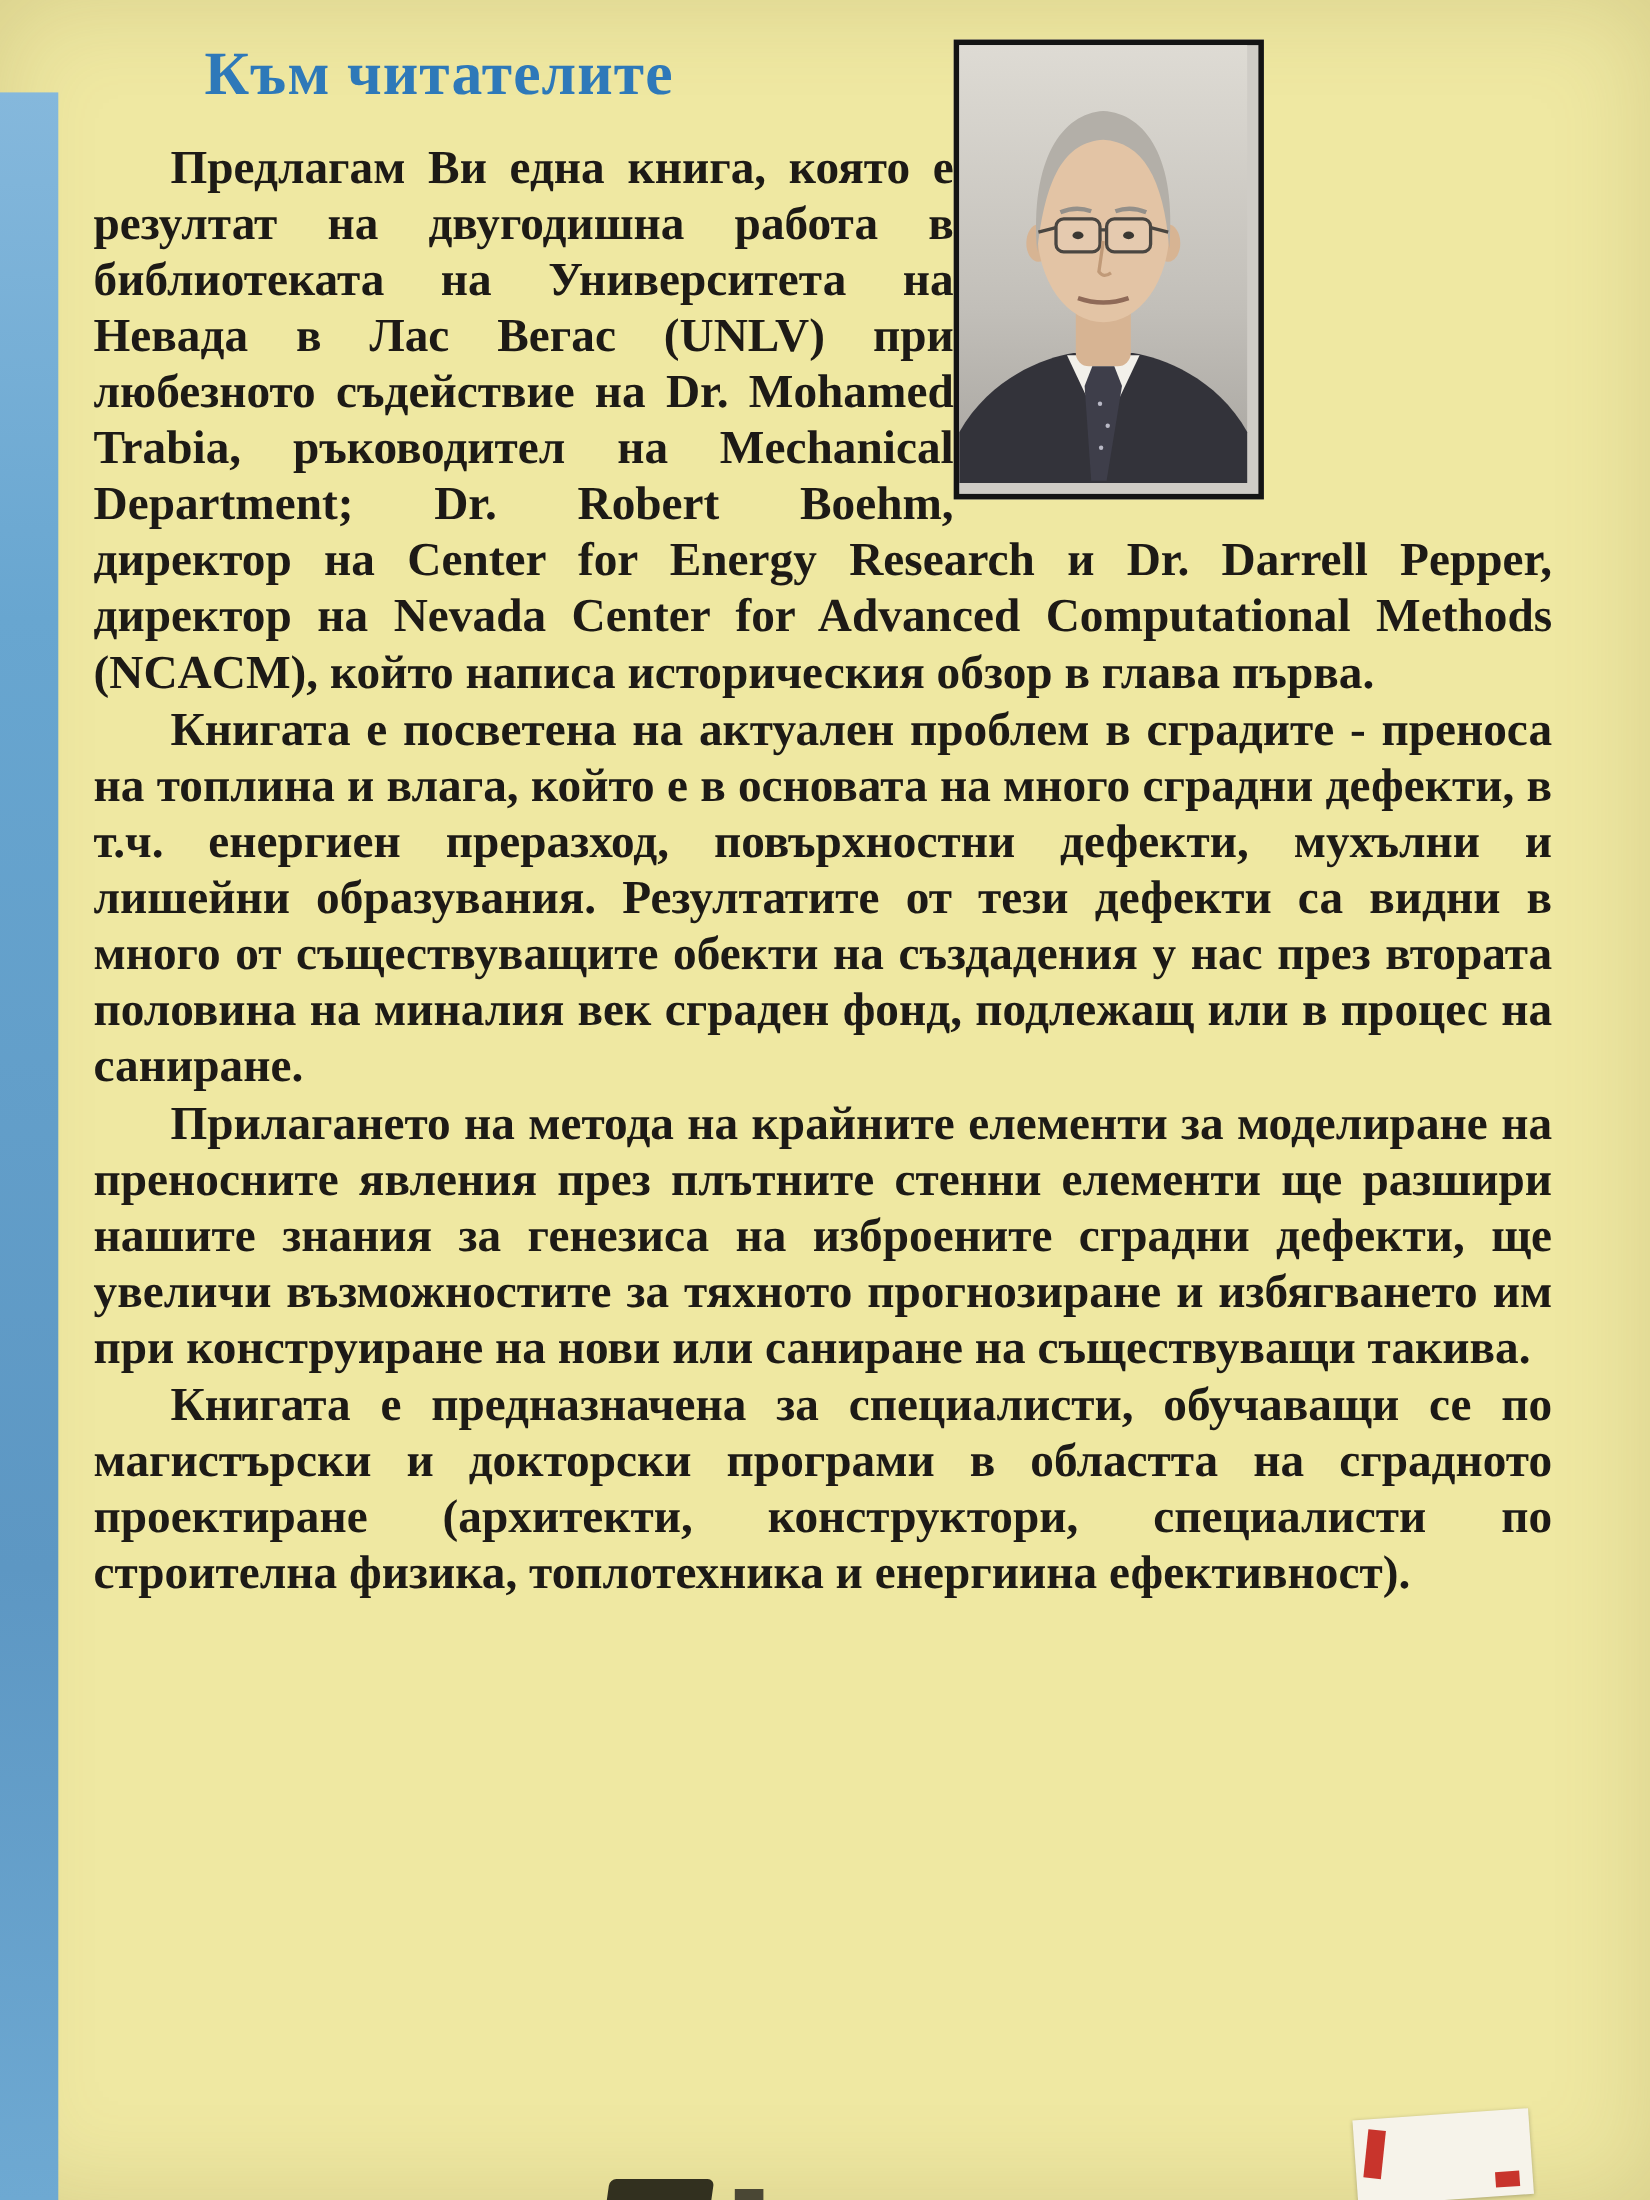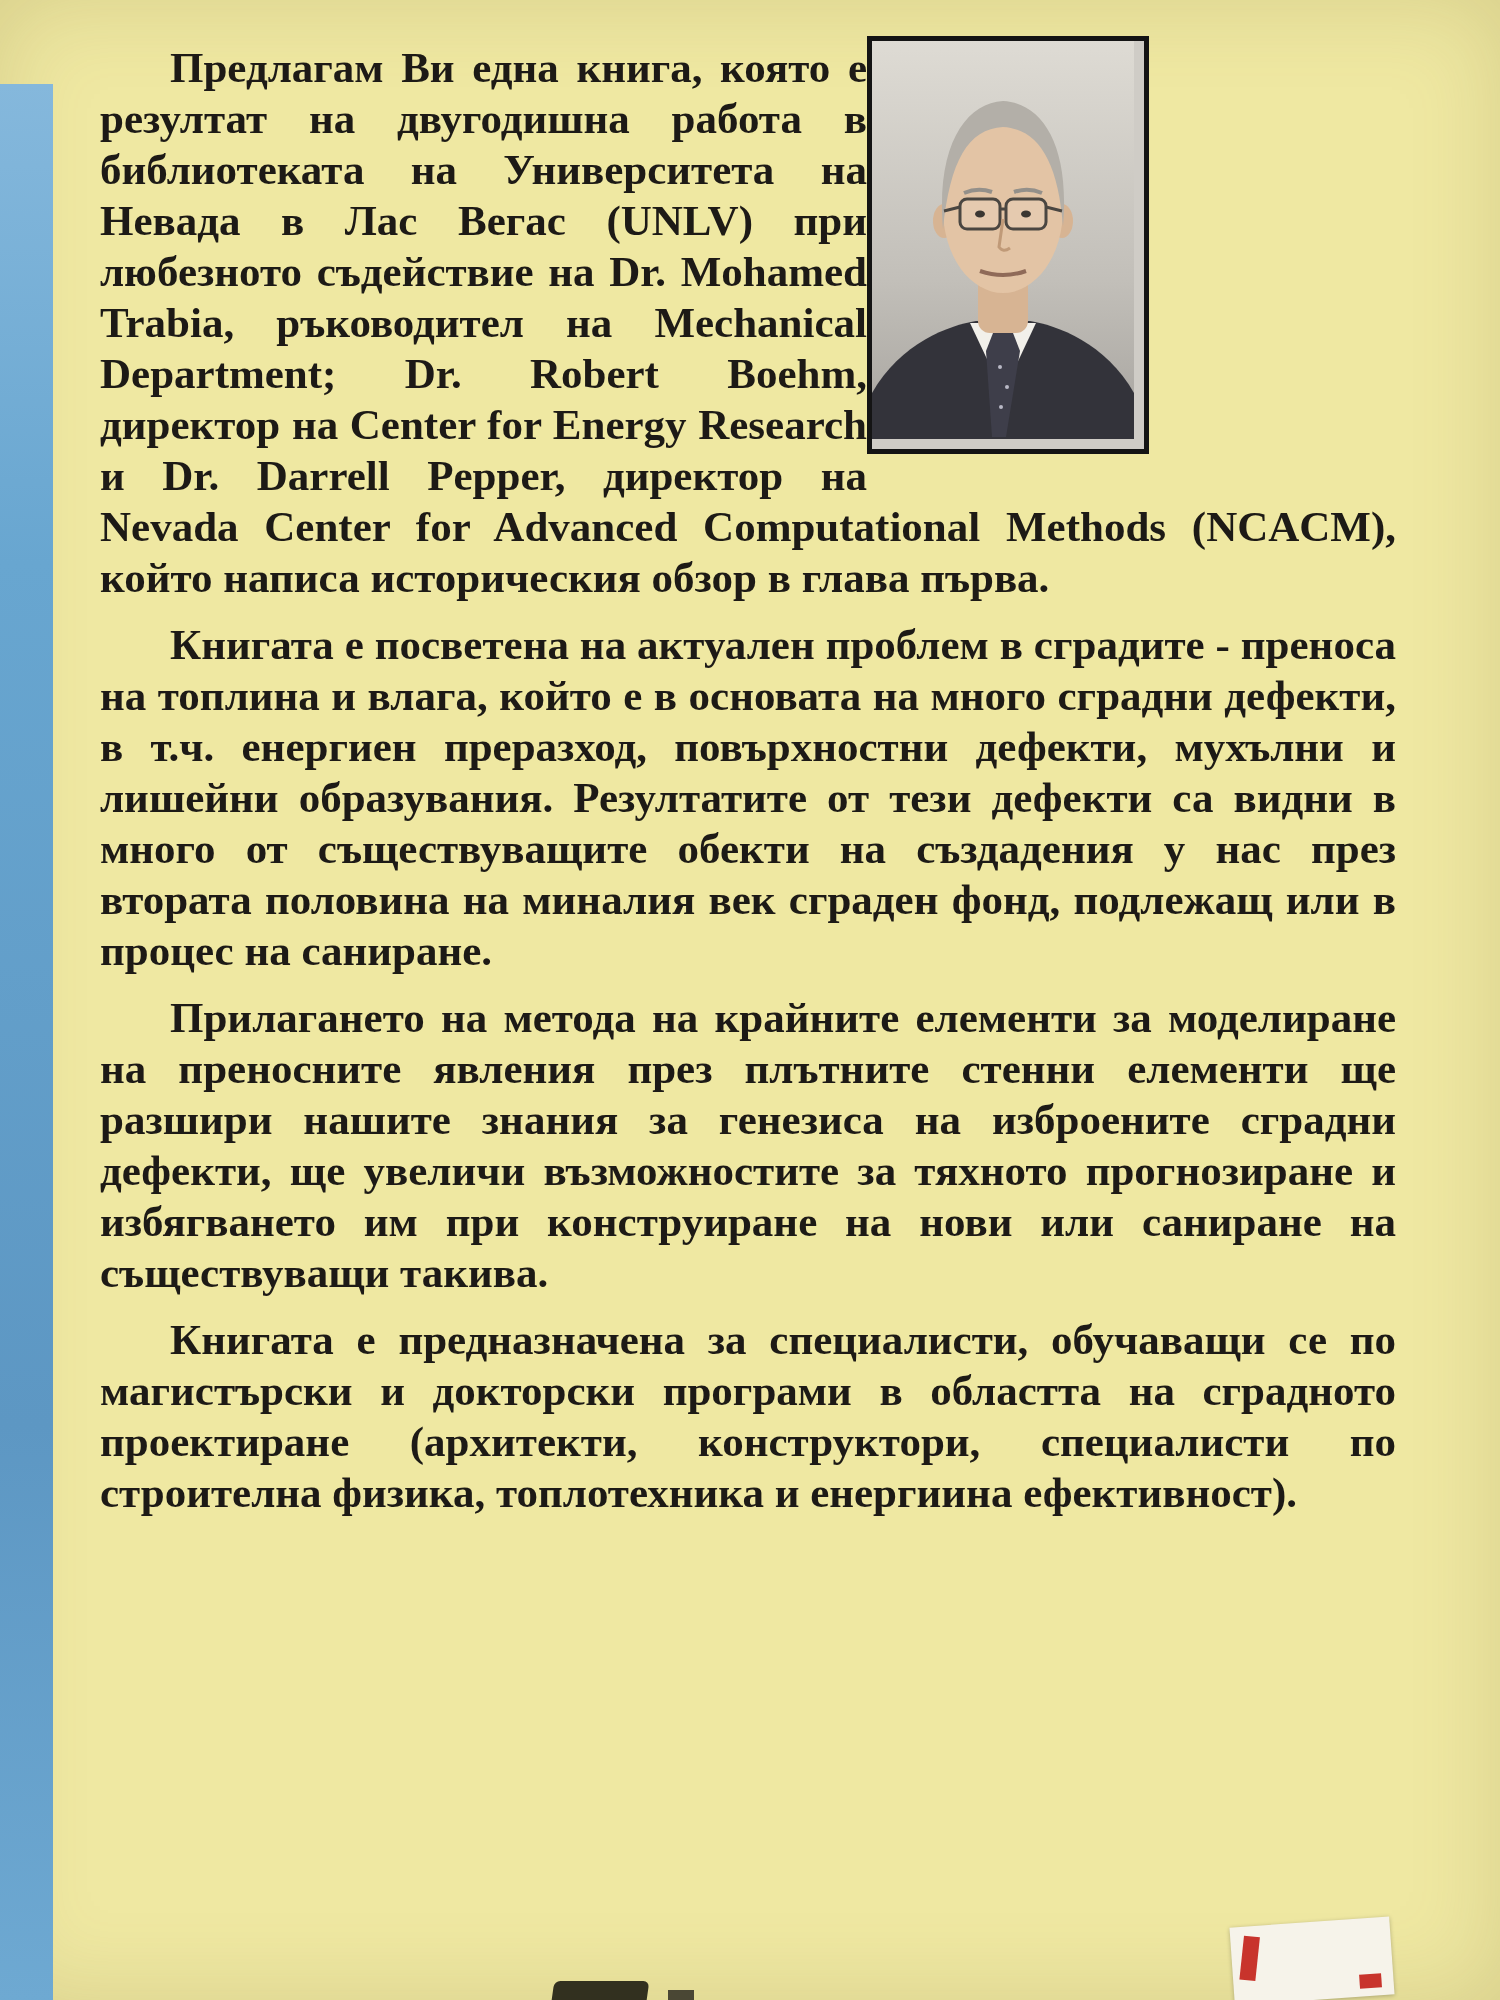--- a/index.html
+++ b/index.html
@@ -42,21 +42,21 @@
   svg.portrait { display: block; width: 262px; height: 398px; }
   h1.title {
     margin: 12px 0 30px 102px;
     font-size: 56px;
     line-height: 1.05;
     font-weight: bold;
     color: var(--title, #2e79b9);
     letter-spacing: 1px;
   }
   p.para {
-    margin: 16px;
+    margin: 1px;
     font-size: 43px;
     font-weight: bold;
     line-height: 51px;
     text-align: justify;
     text-indent: 70px;
   }
   .signature {
     margin-top: 112px;
     font-size: 36px;
     font-weight: bold;
@@ -137,20 +137,21 @@
           <path d="M128,168 L134,168" stroke="#4a4641" stroke-width="3"></path>
           <path d="M88,166 L72,170 M174,166 L190,170" stroke="#4a4641" stroke-width="3"></path>
           <ellipse cx="108" cy="173" rx="5" ry="3.5" fill="#3a3732"></ellipse>
           <ellipse cx="154" cy="173" rx="5" ry="3.5" fill="#3a3732"></ellipse>
           <path d="M131,178 L127,206 Q131,212 138,207" stroke="#c09a78" stroke-width="3" fill="none"></path>
           <path d="M108,230 Q131,238 154,230" stroke="#8f6a58" stroke-width="4" fill="none"></path>
         </svg>
       </div>
     </div>
 
+    <h1 class="title">Към читателите</h1>
 
     <p class="para">Предлагам Ви една книга, която е резултат на двугодишна работа в библиотеката на Университета на Невада в Лас Вегас (UNLV) при любезното съдействие на Dr. Mohamed Trabia, ръководител на Mechanical Department; Dr. Robert Boehm, директор на Center for Energy Research и Dr. Darrell Pepper, директор на Nevada Center for Advanced Computational Methods (NCACM), който написа историческия обзор в глава първа.</p>
     <p class="para">Книгата е посветена на актуален проблем в сградите - преноса на топлина и влага, който е в основата на много сградни дефекти, в т.ч. енергиен преразход, повърхностни дефекти, мухълни и лишейни образувания. Резултатите от тези дефекти са видни в много от съществуващите обекти на създадения у нас през втората половина на миналия век сграден фонд, подлежащ или в процес на саниране.</p>
     <p class="para">Прилагането на метода на крайните елементи за моделиране на преносните явления през плътните стенни елементи ще разшири нашите знания за генезиса на изброените сградни дефекти, ще увеличи възможностите за тяхното прогнозиране и избягването им при конструиране на нови или саниране на съществуващи такива.</p>
     <p class="para">Книгата е предназначена за специалисти, обучаващи се по магистърски и докторски програми в областта на сградното проектиране (архитекти, конструктори, специалисти по строителна физика, топлотехника и енергиина ефективност).</p>
 
 
   </div>
 
   <div class="artifact"></div>

